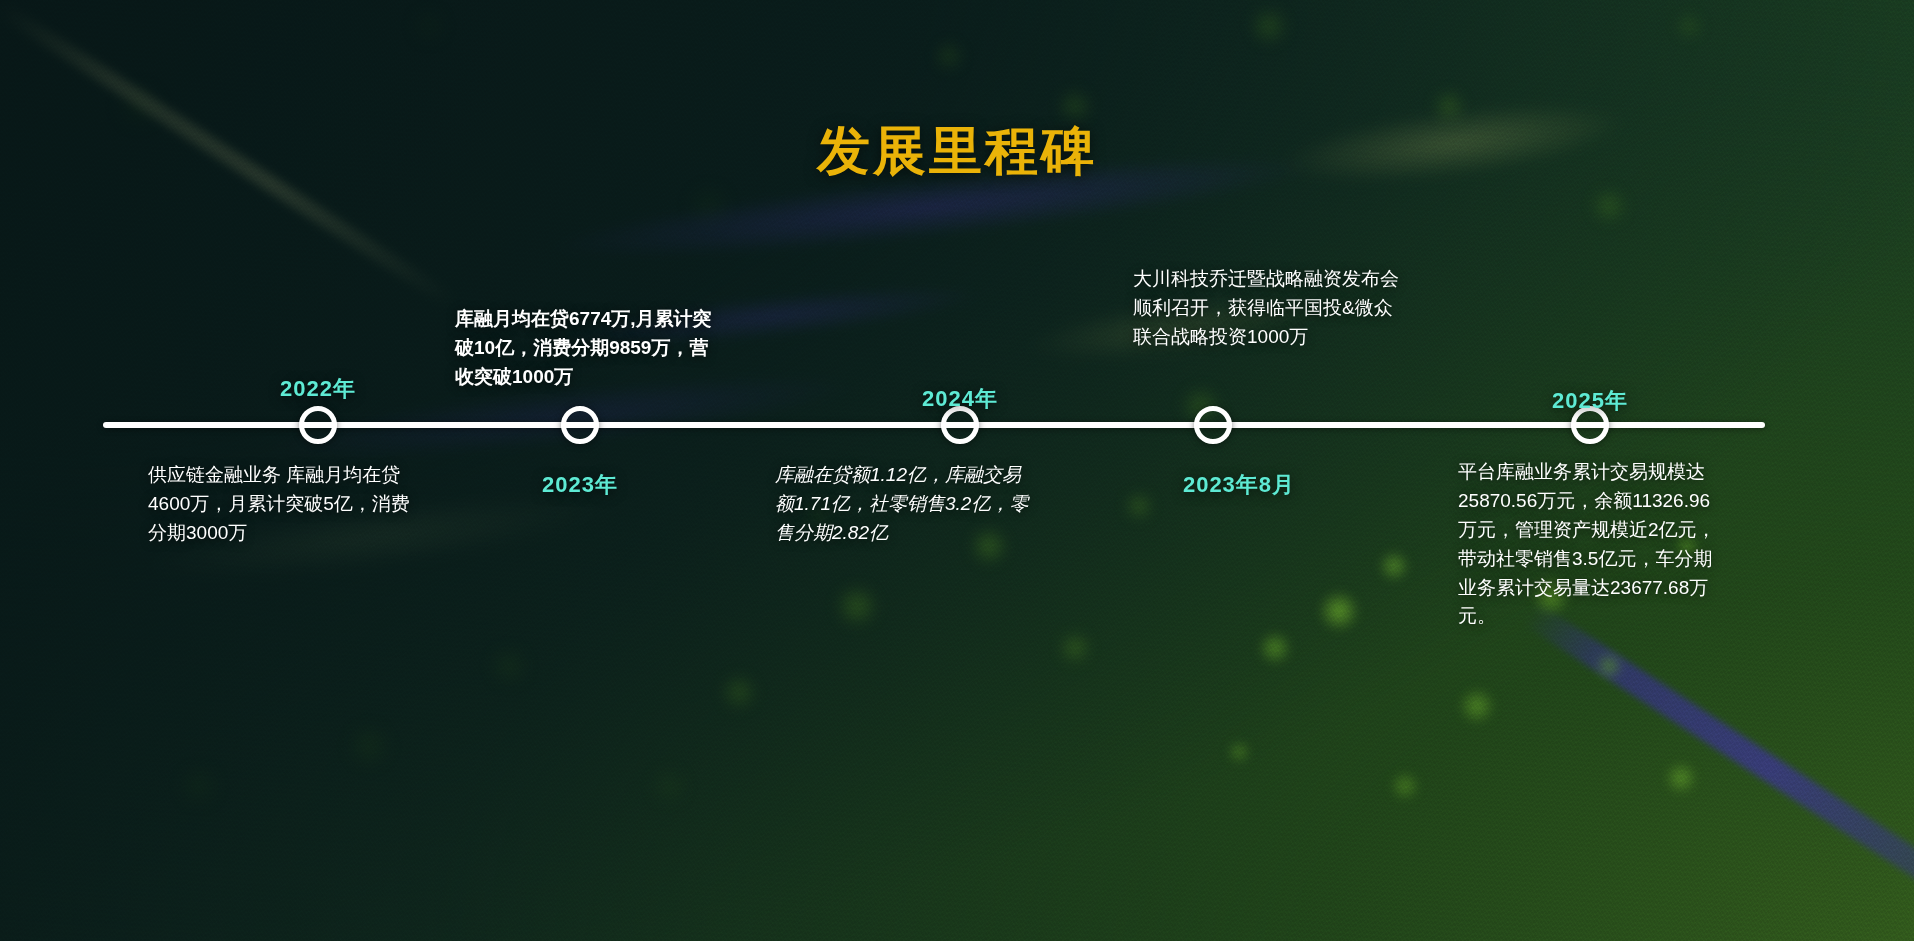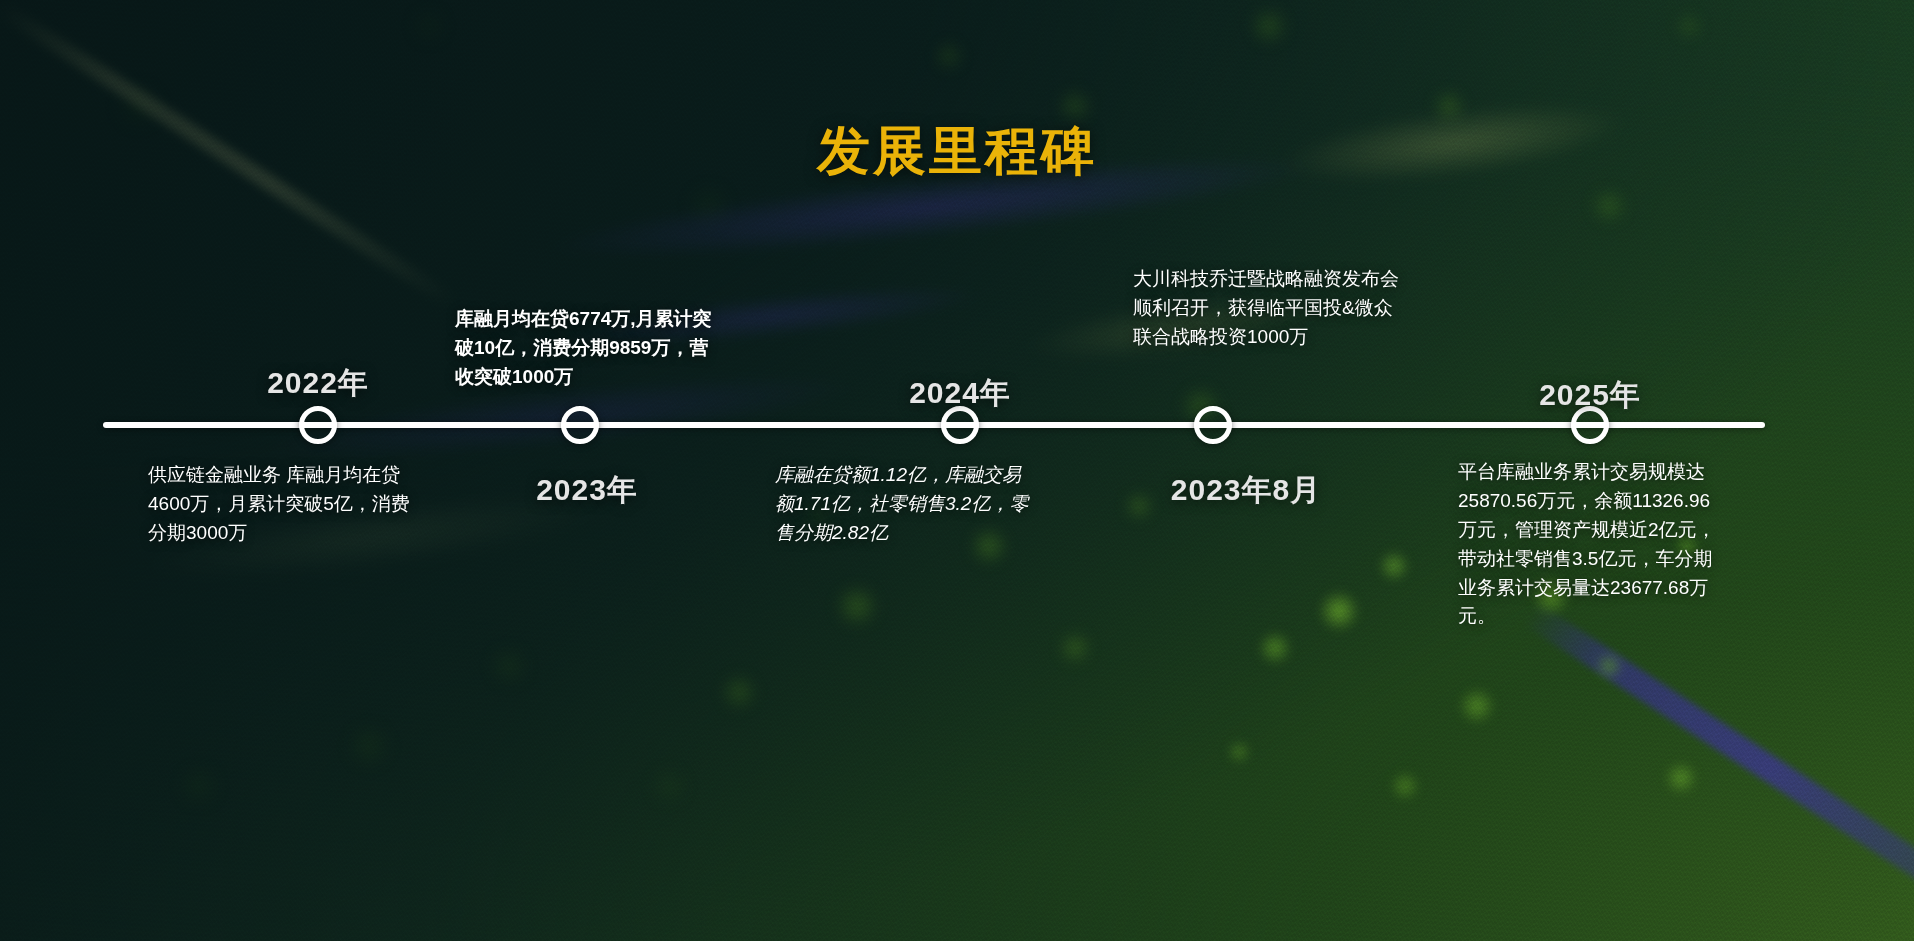--- a/index.html
+++ b/index.html
@@ -132,26 +132,26 @@
 
   .dot {
     position:absolute; top:425px; width:38px; height:38px;
     margin-left:-19px; margin-top:-19px;
     border:5px solid #fff; border-radius:50%;
     background:transparent;
     box-shadow:0 1px 7px rgba(0,0,0,.45);
   }
 
   .year {
-    position:absolute; color:#e5e5e5; font-weight:bold;
-    font-size:30px; letter-spacing:1px; white-space:nowrap;
+    position:absolute; color:#5eead4; font-weight:bold;
+    font-size:22px; letter-spacing:1px; white-space:nowrap;
     text-shadow:0 2px 12px rgba(0,0,0,.60);
   }
   .year.above { transform:translate(-50%,-100%); }
-  .year.below { transform:translate(-50%,0);margin-left:7px; }
+  .year.below { transform:translate(-50%,0); }
 
   .desc {
     position:absolute; color:#fff;
     font-size:19px; line-height:1.52;
     text-shadow:0 1px 10px rgba(0,0,0,.72);
   }
   .desc.above { transform:translateY(-100%); }
 </style>
 </head>
 <body>

